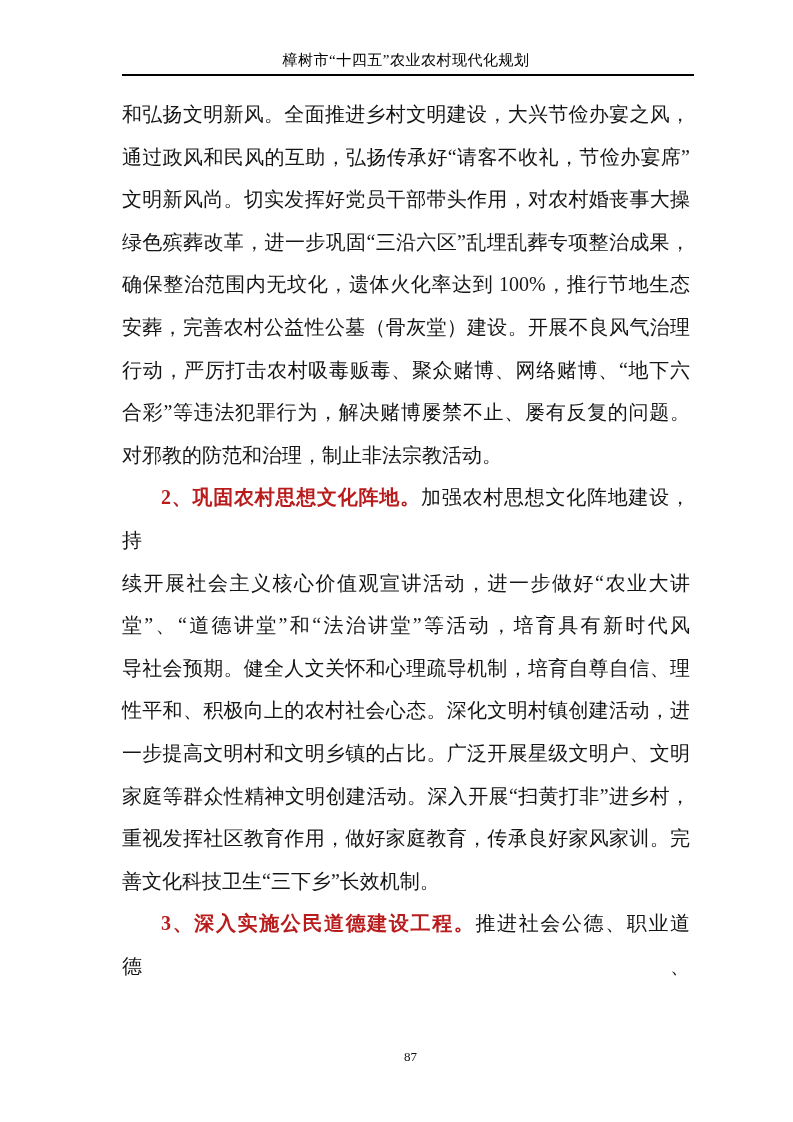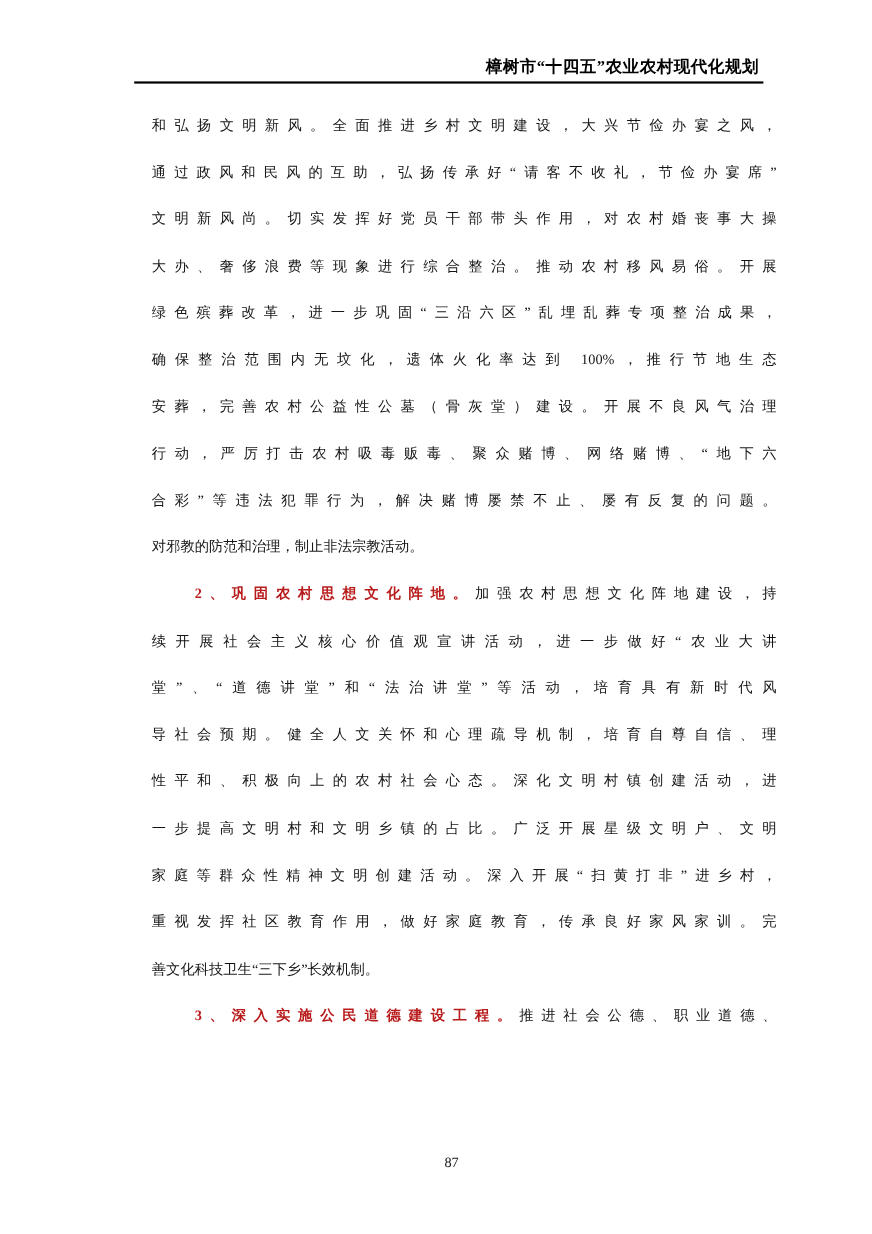--- a/index.html
+++ b/index.html
@@ -14,41 +14,41 @@
     background: #ffffff;
     font-family: "Liberation Serif", "DejaVu Serif", serif;
     color: #1a1a1a;
     overflow: hidden;
   }
   .header-title {
     position: absolute;
     top: 51px;
     left: 122px;
     width: 568px;
-    text-align: right;
-    font-weight: bold;
+    text-align: center;
+    font-weight: normal;
     font-size: 15px;
     letter-spacing: 0.5px;
     color: #000000;
     white-space: nowrap;
   }
   .header-rule {
     position: absolute;
     top: 74px;
     left: 122px;
     width: 572px;
     height: 2px;
     background: #000000;
   }
   .doc-body {
     position: absolute;
     top: 93px;
-    left: 138px;
+    left: 122px;
     width: 568px;
-    font-size: 13px;
+    font-size: 20px;
     line-height: 42.6px;
     color: #151515;
   }
   .line {
     text-align: justify;
     text-align-last: justify;
   }
   .line.end {
     text-align: right;
     text-align-last: left;
@@ -75,21 +75,20 @@
 
 <div class="page">
 
   <div class="header-title">樟树市“十四五”农业农村现代化规划</div>
   <div class="header-rule"></div>
 
   <div class="doc-body">
     <div class="line">和弘扬文明新风。全面推进乡村文明建设，大兴节俭办宴之风，</div>
     <div class="line">通过政风和民风的互助，弘扬传承好“请客不收礼，节俭办宴席”</div>
     <div class="line">文明新风尚。切实发挥好党员干部带头作用，对农村婚丧事大操</div>
-    <div class="line">大办、奢侈浪费等现象进行综合整治。推动农村移风易俗。开展</div>
     <div class="line">绿色殡葬改革，进一步巩固“三沿六区”乱埋乱葬专项整治成果，</div>
     <div class="line">确保整治范围内无坟化，遗体火化率达到 100%，推行节地生态</div>
     <div class="line">安葬，完善农村公益性公墓（骨灰堂）建设。开展不良风气治理</div>
     <div class="line">行动，严厉打击农村吸毒贩毒、聚众赌博、网络赌博、“地下六</div>
     <div class="line">合彩”等违法犯罪行为，解决赌博屡禁不止、屡有反复的问题。</div>
     <div class="line end">对邪教的防范和治理，制止非法宗教活动。</div>
 
     <div class="line indent">
       <span class="lead">2、巩固农村思想文化阵地。</span><span>加强农村思想文化阵地建设，持</span>
     </div>

